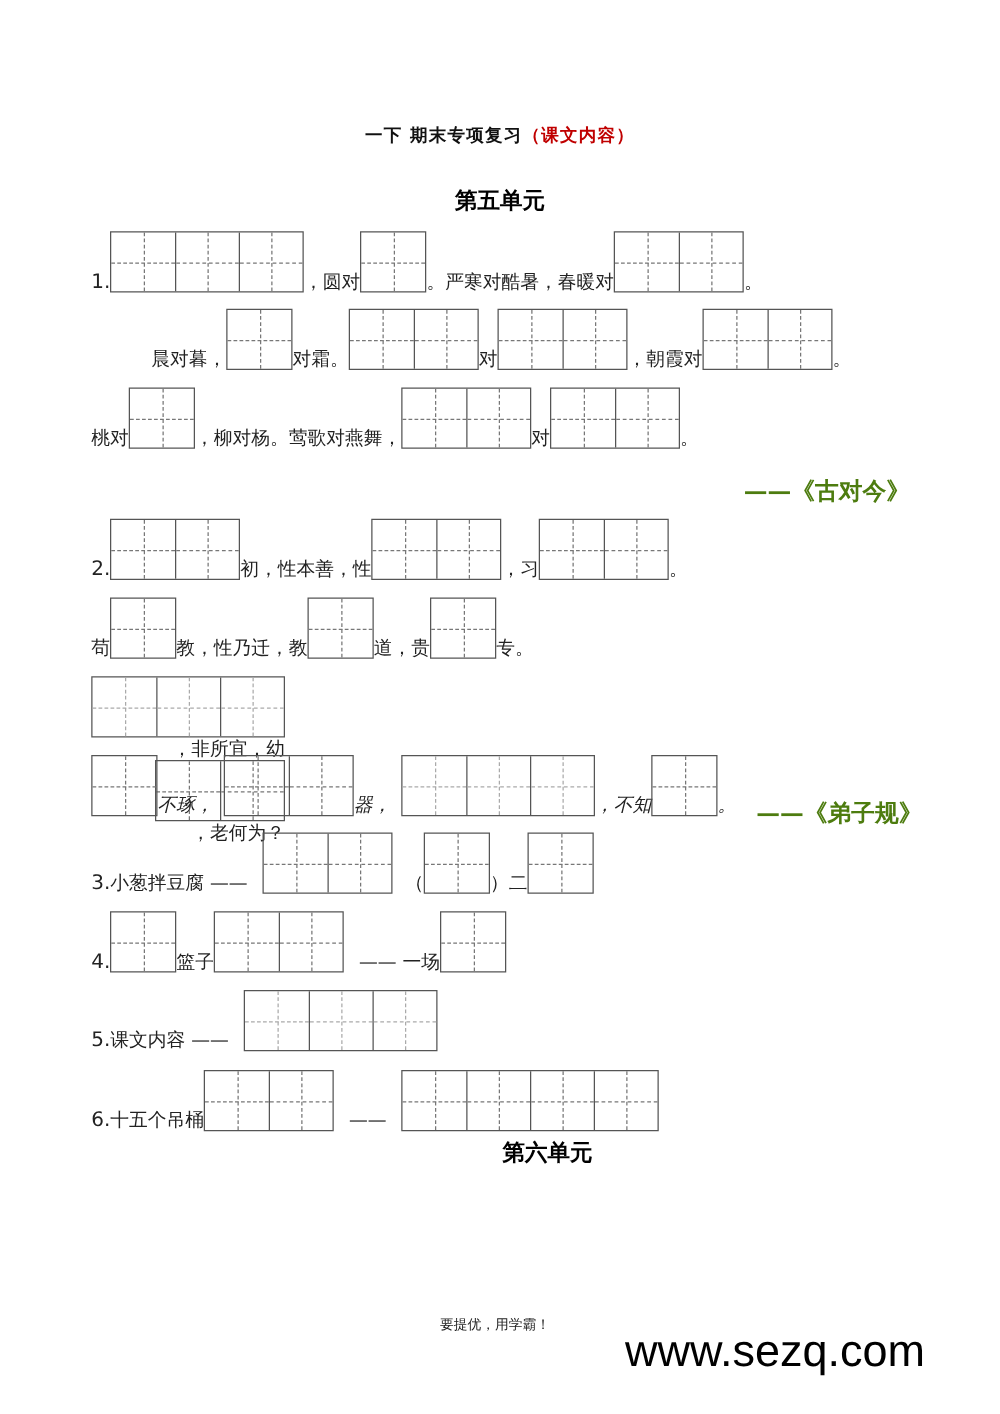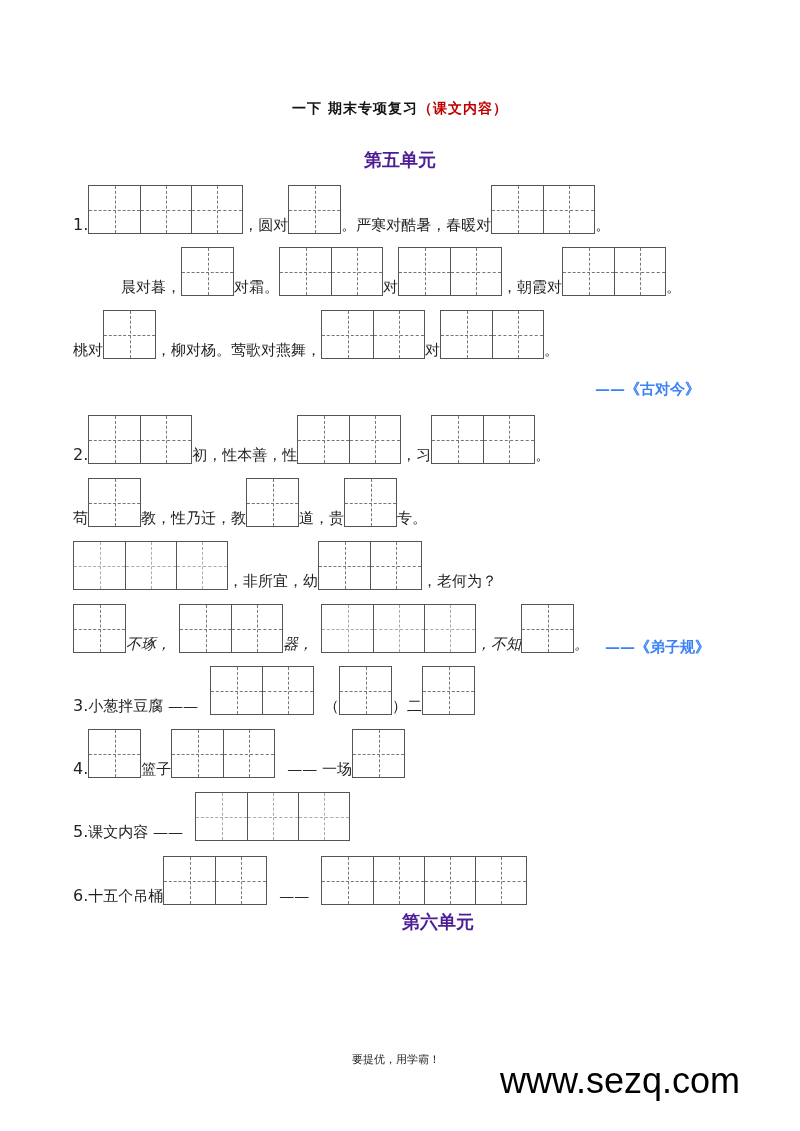--- a/index.html
+++ b/index.html
@@ -1,31 +1,31 @@
 <!DOCTYPE html>
 <html><head>
 <meta charset="utf-8">
 <style>
   html, body { margin: 0; padding: 0; background: #ffffff; }
   body { width: 800px; height: 1131px; position: relative; overflow: hidden;
          font-family: "DejaVu Serif", "Liberation Serif", serif; color: #222; }
   .abs { position: absolute; }
   .title { left: 0; width: 800px; top: 100px; text-align: center; font-size: 14px; font-weight: bold; letter-spacing: 1px; color: #111; }
   .title .red { color: #c00000; }
-  .unit { left: 0; width: 800px; text-align: center; font-size: 18px; font-weight: bold; color: #4c1d95; }
+  .unit { left: 0; width: 800px; text-align: center; font-size: 18px; font-weight: bold; color: #000000; }
   .line { position: absolute; left: 73px; display: flex; align-items: flex-end; font-size: 15px; white-space: nowrap; }
   .txt { line-height: 18px; padding-bottom: 0px; }
   .num { font-family: "DejaVu Sans", "Liberation Sans", sans-serif; font-size: 16px; }
   .grid { display: inline-flex; border: 1px solid #555; box-sizing: border-box; }
   .cell { width: 51px; height: 47px; position: relative; box-sizing: border-box; }
   .cell + .cell { border-left: 1px solid #555; }
   .cell::before { content: ""; position: absolute; left: 50%; top: 0; bottom: 0; border-left: 1px dashed #777; }
   .cell::after { content: ""; position: absolute; top: 50%; left: 0; right: 0; border-top: 1px dashed #777; }
   .grid.light .cell::before, .grid.light .cell::after { border-color: #aaa; }
-  .source { position: absolute; color: #3b82f6; font-size: 15px; font-weight: bold; }
+  .source { position: absolute; color: #4d7c0f; font-size: 19px; font-weight: bold; }
   .footer-note { position: absolute; left: 352px; top: 1052px; font-size: 11px; font-family: Liberation Serif, serif; color: #222; }
   .watermark { position: absolute; left: 500px; top: 1060px; font-size: 36px; font-family: "Liberation Sans", "DejaVu Sans", sans-serif; color: #000000; }
   .sp { display: inline-block; }
 </style>
 </head>
 <body>
 
 <div class="abs title">
   <span>一下  期末专项复习</span><span class="red">（课文内容）</span>
 </div>
@@ -120,21 +120,21 @@
   <span class="grid">
       <span class="cell"></span>
     </span>
   <span class="txt">道，贵</span>
   <span class="grid">
       <span class="cell"></span>
     </span>
   <span class="txt">专。</span>
 </div>
 
-<div class="line" style="top:541px;">
+<div class="line" style="top:541px;flex-direction:column;">
   <span class="grid light">
       <span class="cell"></span>
       <span class="cell"></span>
       <span class="cell"></span>
     </span>
   <span class="txt">，非所宜，幼</span>
   <span class="grid">
       <span class="cell"></span>
       <span class="cell"></span>
     </span>

